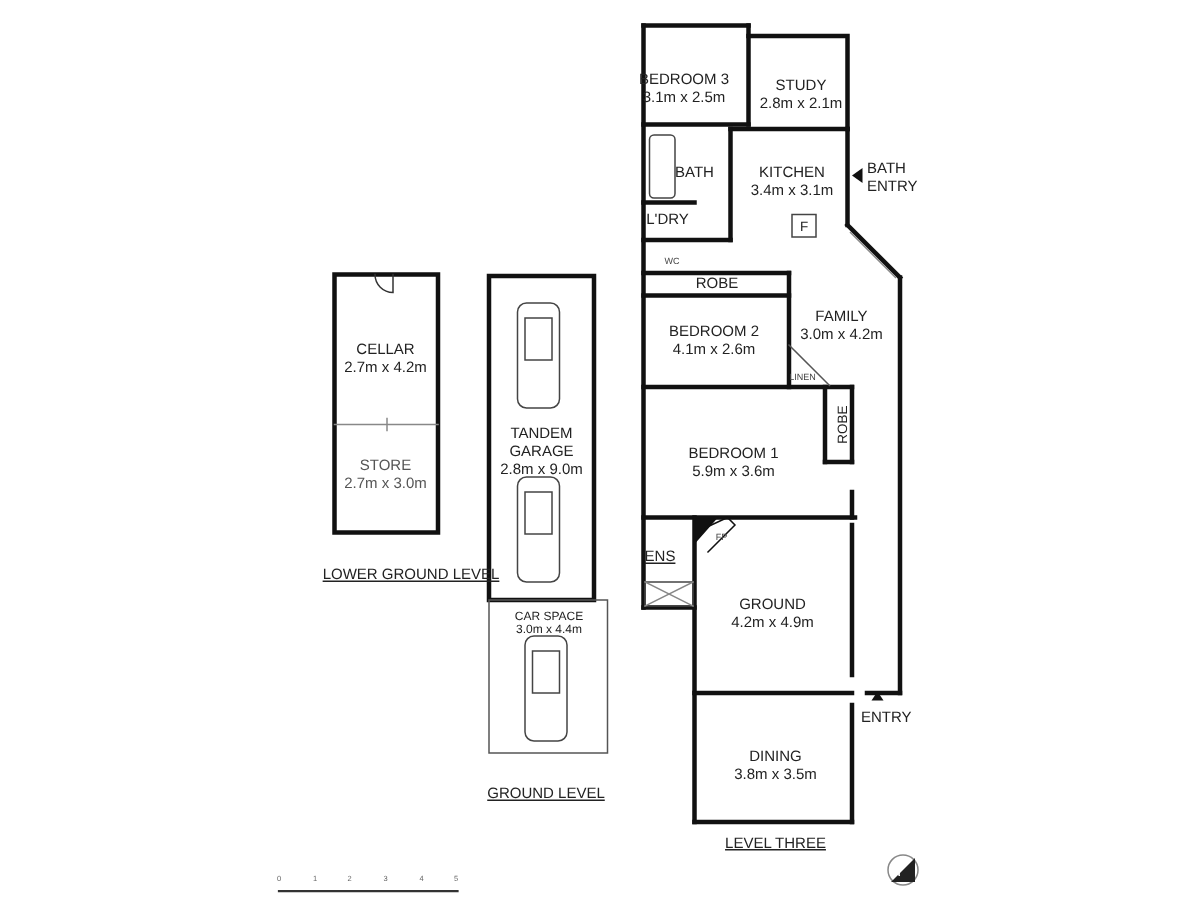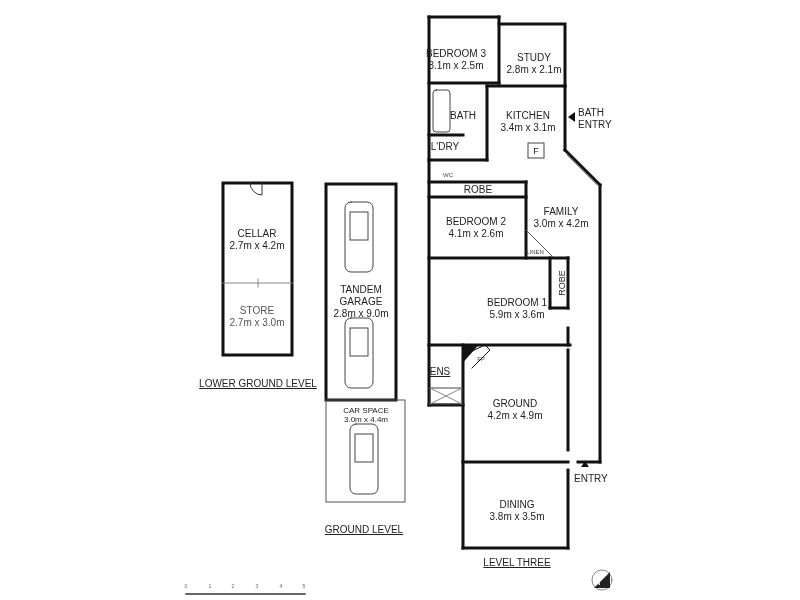--- a/index.html
+++ b/index.html
@@ -94,21 +94,21 @@
 </svg>
 
 <div class="lbl" style="left:257px;top:228px;">
   <span>CELLAR</span>
   <span>2.7m x 4.2m</span>
 </div>
 <div class="lbl" style="left:257px;top:305px;color:#555;">
   <span>STORE</span>
   <span>2.7m x 3.0m</span>
 </div>
-<div class="lvl" style="left:240px;top:378px;padding-left:36px;">LOWER GROUND LEVEL</div>
+<div class="lvl" style="left:256px;top:378px;padding-left:36px;">LOWER GROUND LEVEL</div>
 
 <div class="lbl" style="left:361px;top:284px;">
   <span>TANDEM</span>
   <span>GARAGE</span>
   <span>2.8m x 9.0m</span>
 </div>
 <div class="lbl" style="left:366px;top:406px;font-size:8px;line-height:9px;">
   <span>CAR SPACE</span>
   <span>3.0m x 4.4m</span>
 </div>
@@ -133,21 +133,21 @@
 <div class="lbl" style="left:478px;top:184px;">ROBE</div>
 <div class="lbl" style="left:476px;top:216px;">
   <span>BEDROOM 2</span>
   <span>4.1m x 2.6m</span>
 </div>
 <div class="lbl" style="left:561px;top:206px;">
   <span>FAMILY</span>
   <span>3.0m x 4.2m</span>
 </div>
 <div class="lbl small" style="left:535px;top:249px;">LINEN</div>
-<div class="lbl" style="left:489px;top:297px;margin-left:28px;">
+<div class="lbl" style="left:489px;top:297px;">
   <span>BEDROOM 1</span>
   <span>5.9m x 3.6m</span>
 </div>
 <div class="vert" style="left:549px;top:278px;">ROBE</div>
 <div class="lbl" style="left:440px;top:366px;text-decoration:underline;">ENS</div>
 <div class="lbl small" style="left:481px;top:356px;">FP</div>
 <div class="lbl" style="left:515px;top:398px;">
   <span>GROUND</span>
   <span>4.2m x 4.9m</span>
 </div>

